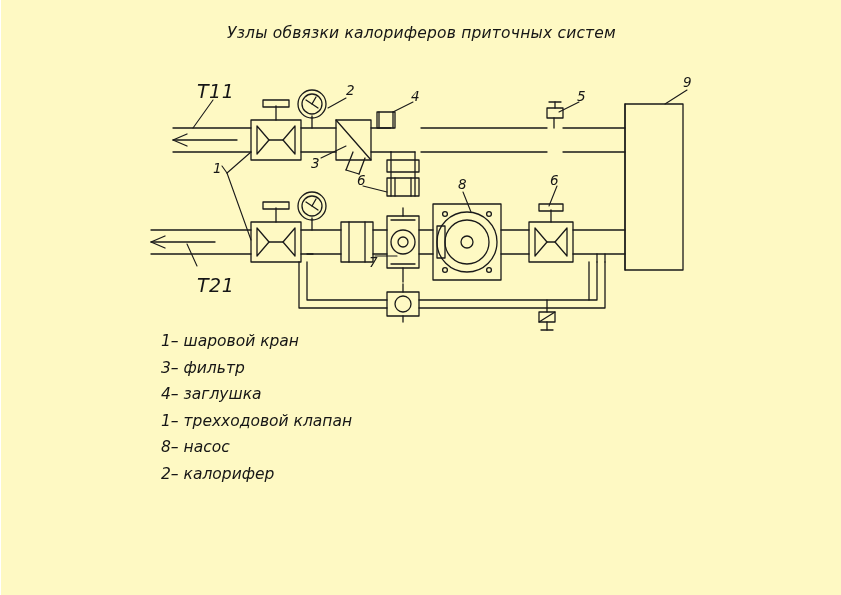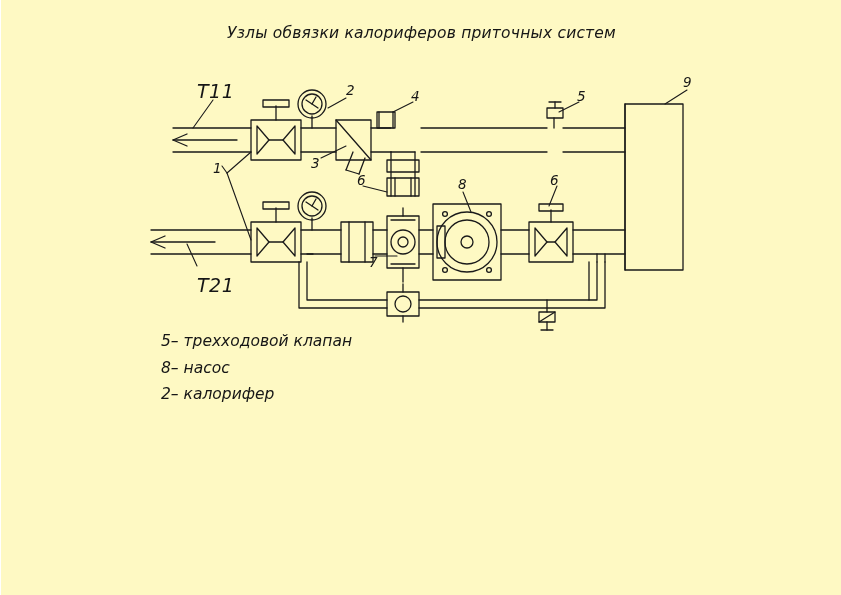--- a/index.html
+++ b/index.html
@@ -280,18 +280,21 @@
   <div class="callout" style="left:310px; top:155px;">3</div>
   <div class="callout" style="left:410px; top:88px;">4</div>
   <div class="callout" style="left:576px; top:88px;">5</div>
   <div class="callout" style="left:356px; top:172px;">6</div>
   <div class="callout" style="left:549px; top:172px;">6</div>
   <div class="callout" style="left:368px; top:254px;">7</div>
   <div class="callout" style="left:457px; top:176px;">8</div>
   <div class="callout" style="left:682px; top:74px;">9</div>
 
   <div class="legend">
-    <div class="legend-item">5– трехходовой клапан</div>
+    <div class="legend-item">1– шаровой кран</div>
+    <div class="legend-item">3– фильтр</div>
+    <div class="legend-item">4– заглушка</div>
+    <div class="legend-item">1– трехходовой клапан</div>
     <div class="legend-item">8– насос</div>
     <div class="legend-item">2– калорифер</div>
   </div>
 
 </div>
 
 </body></html>

